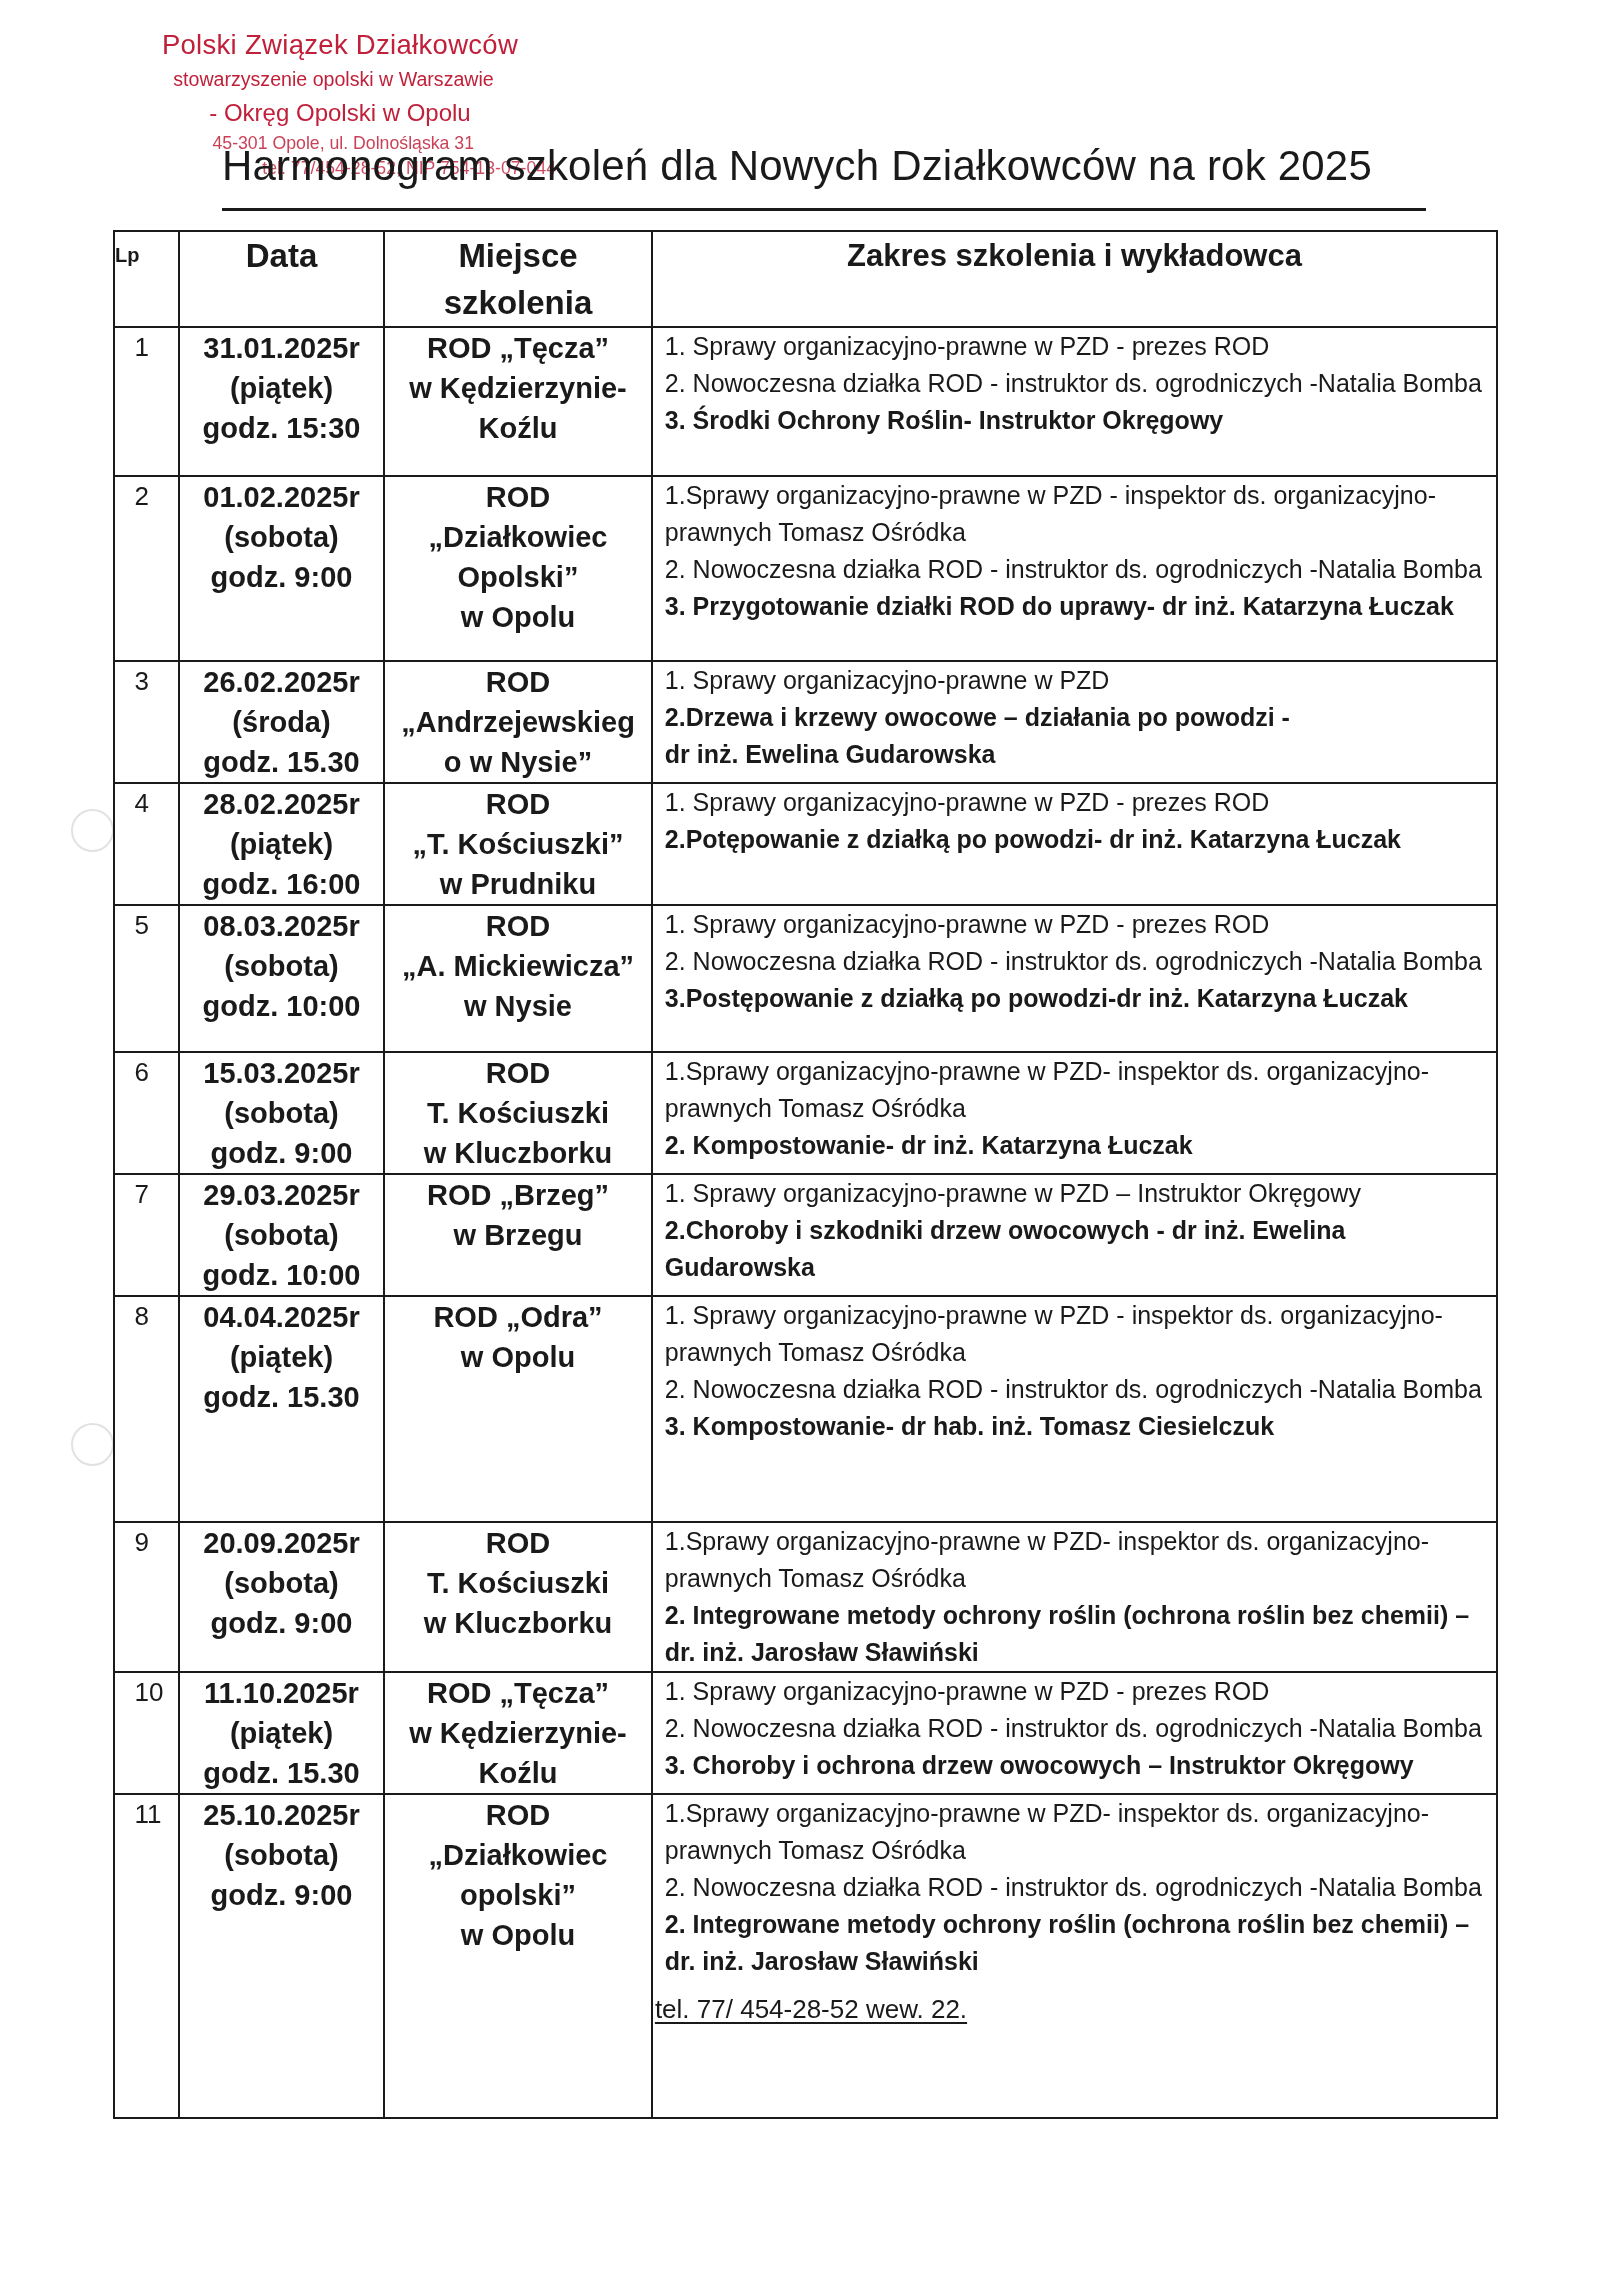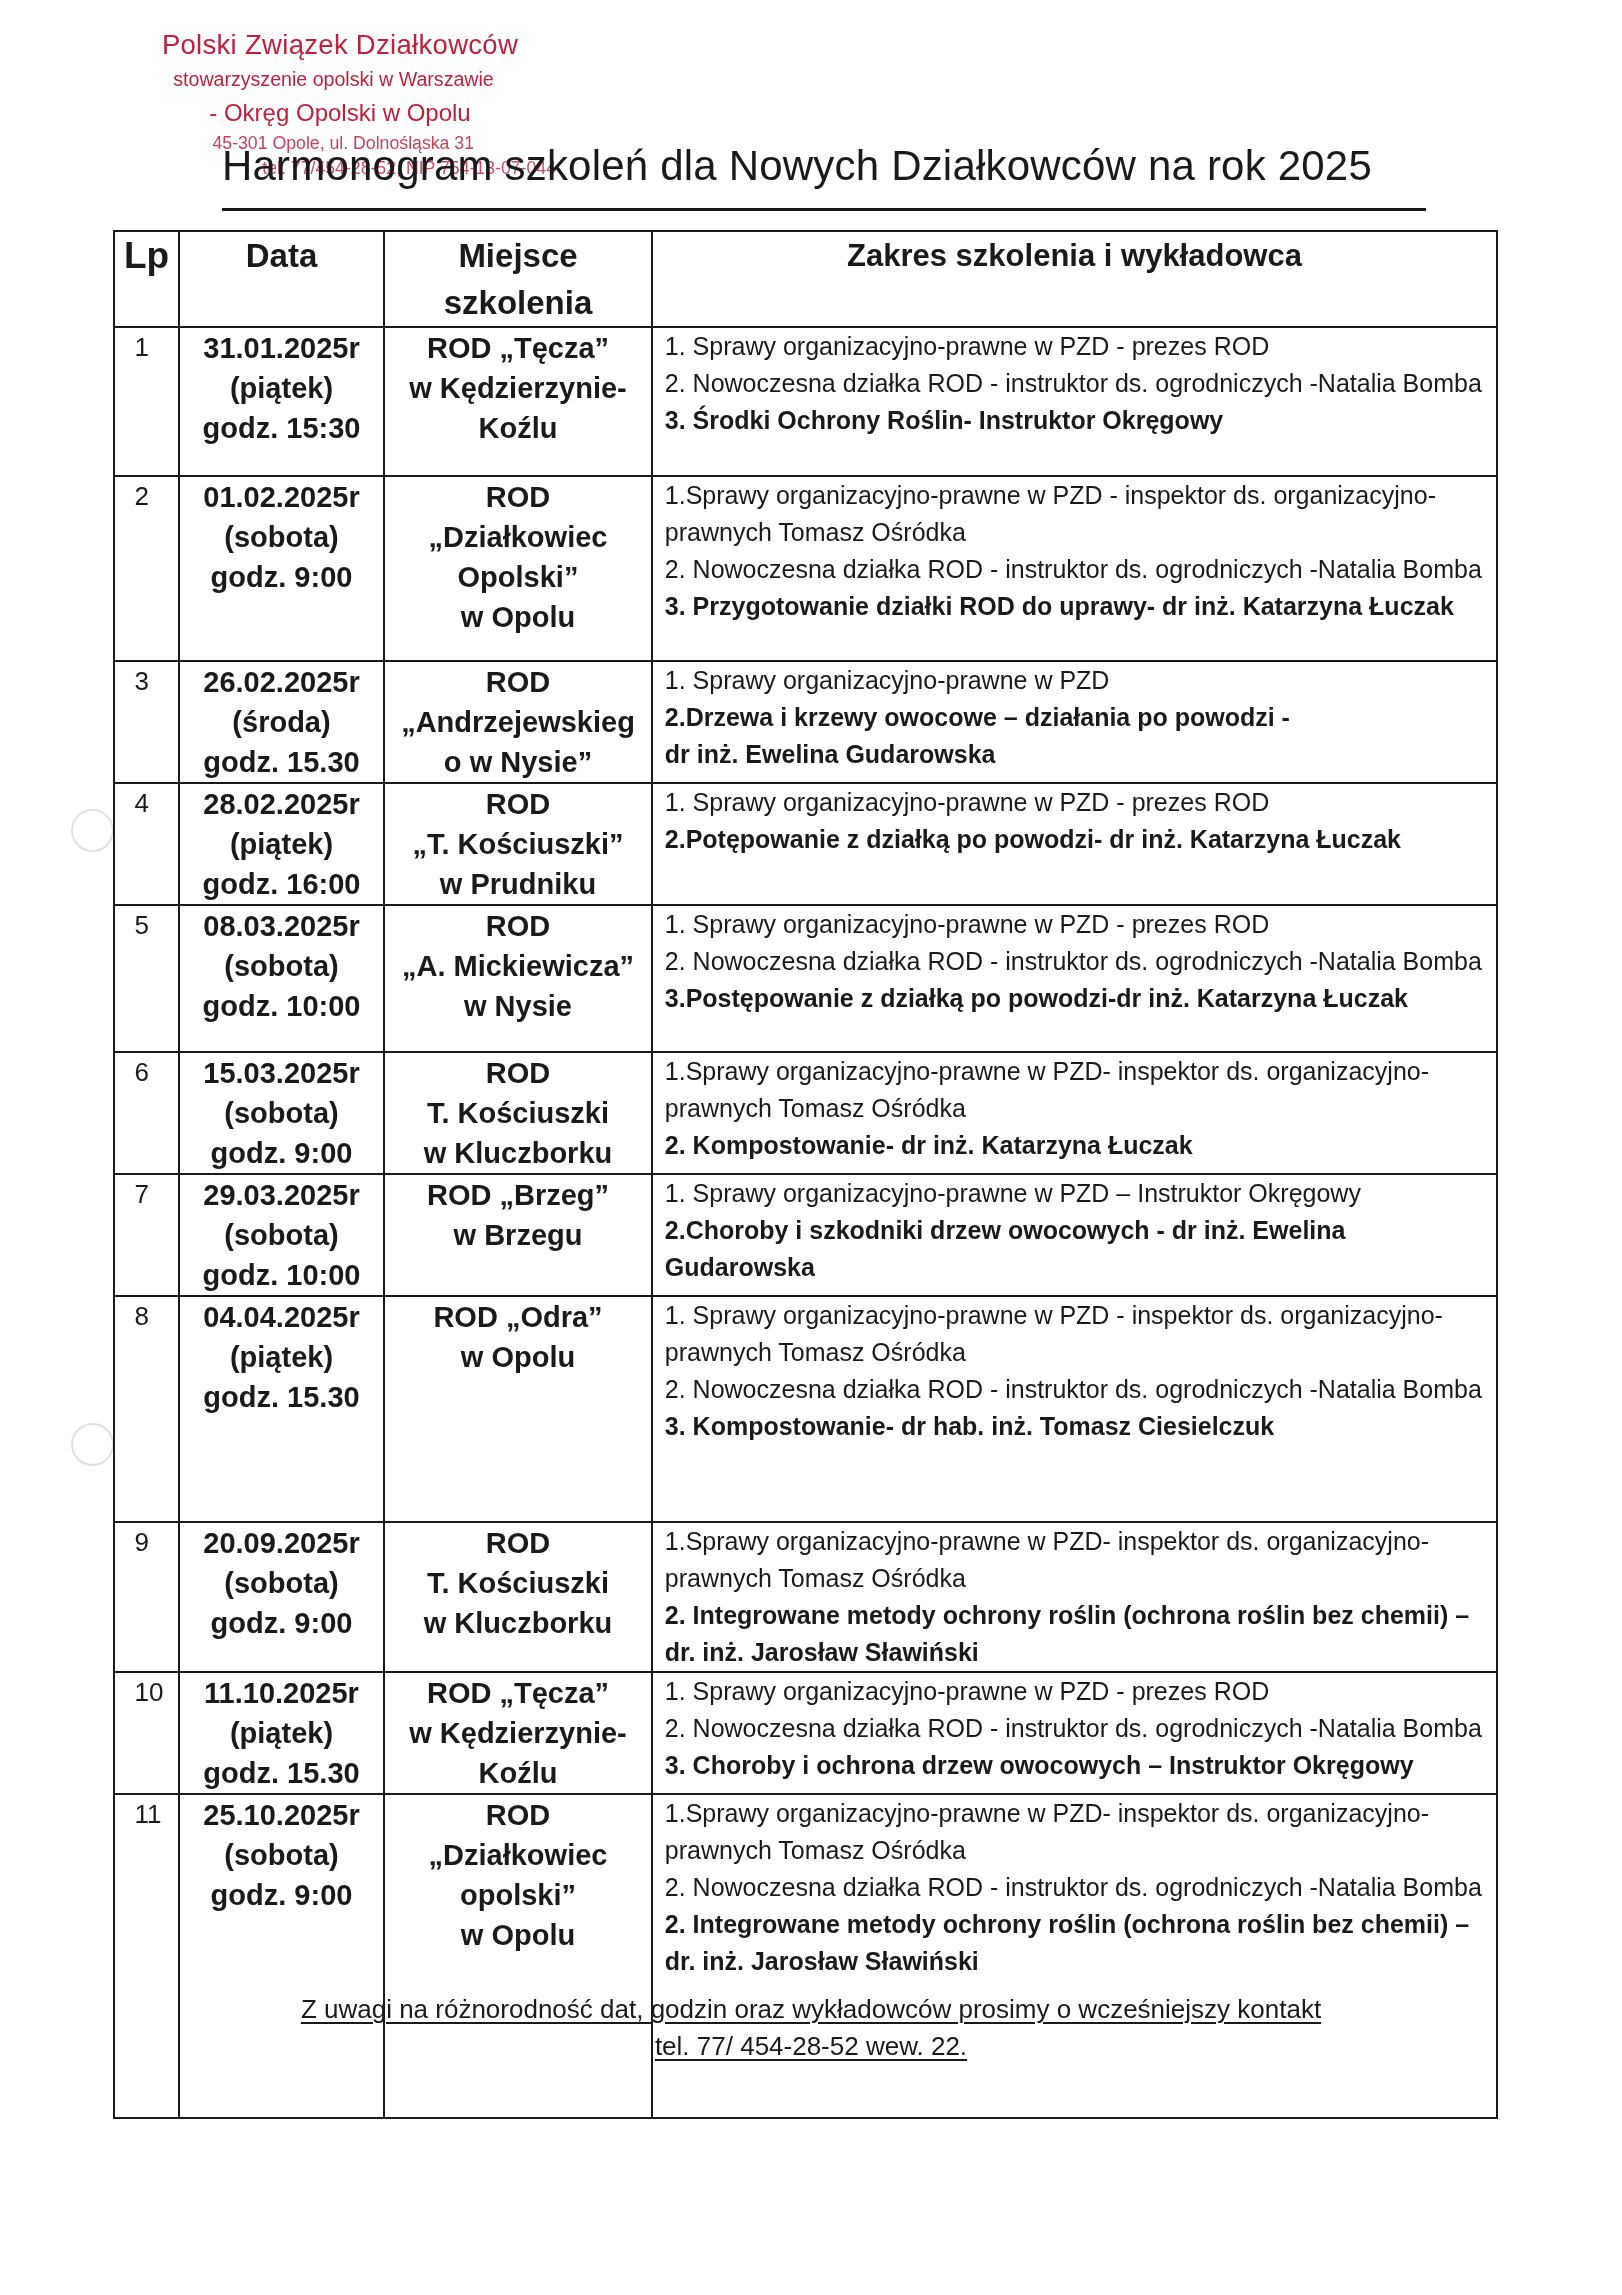--- a/index.html
+++ b/index.html
@@ -26,21 +26,21 @@
 
   table.sched { position: absolute; left: 113px; top: 230px; width: 1383px;
                 border-collapse: collapse; table-layout: fixed; }
   table.sched td, table.sched th { border: 2.6px solid #1a1a1a; vertical-align: top; padding: 0; }
   col.c-lp { width: 65px; }
   col.c-date { width: 205px; }
   col.c-place { width: 268px; }
   col.c-scope { width: 845px; }
 
   th { font-weight: bold; font-size: 33px; line-height: 47px; text-align: center; padding-top: 0; }
-  th.lp { text-align: center; font-size: 37px; padding-left: 19.6px; line-height: 47px; margin-left: 21px; }
+  th.lp { text-align: left; font-size: 20px; padding-left: 19.6px; line-height: 47px; margin-left: 21px; }
   th.scope { font-size: 31px; }
   tr.head th { height: 92px; }
 
   td.lp { font-size: 26px; line-height: 38px; padding-left: 19.6px !important; }
   td.date, td.place { font-weight: bold; font-size: 29px; line-height: 40px; text-align: center; }
   td.scope { font-size: 25px; line-height: 37px; padding-left: 11.8px !important; padding-right: 6.5px !important; }
   td.scope .item { display: block; }
   td.scope .b { font-weight: bold; }
 
   .footer { position: absolute; left: 196px; top: 1991px; width: 1230px; text-align: center;
@@ -274,16 +274,15 @@
         <td class="scope">
           <span class="item">1.Sprawy organizacyjno-prawne w PZD- inspektor ds. organizacyjno-prawnych Tomasz Ośródka</span>
           <span class="item">2. Nowoczesna działka ROD - instruktor ds. ogrodniczych -Natalia Bomba</span>
           <span class="item b">2. Integrowane metody ochrony roślin (ochrona roślin bez chemii) – dr. inż. Jarosław Sławiński</span>
         </td>
       </tr>
     </tbody>
 </table>
 
 <div class="footer">
-  <div><span>Z uwagi na różnorodność dat, godzin oraz wykładowców prosimy o wcześniejszy kontakt</span></div>
   <div><span>tel. 77/ 454-28-52 wew. 22.</span></div>
 </div>
 
 
 </body></html>

